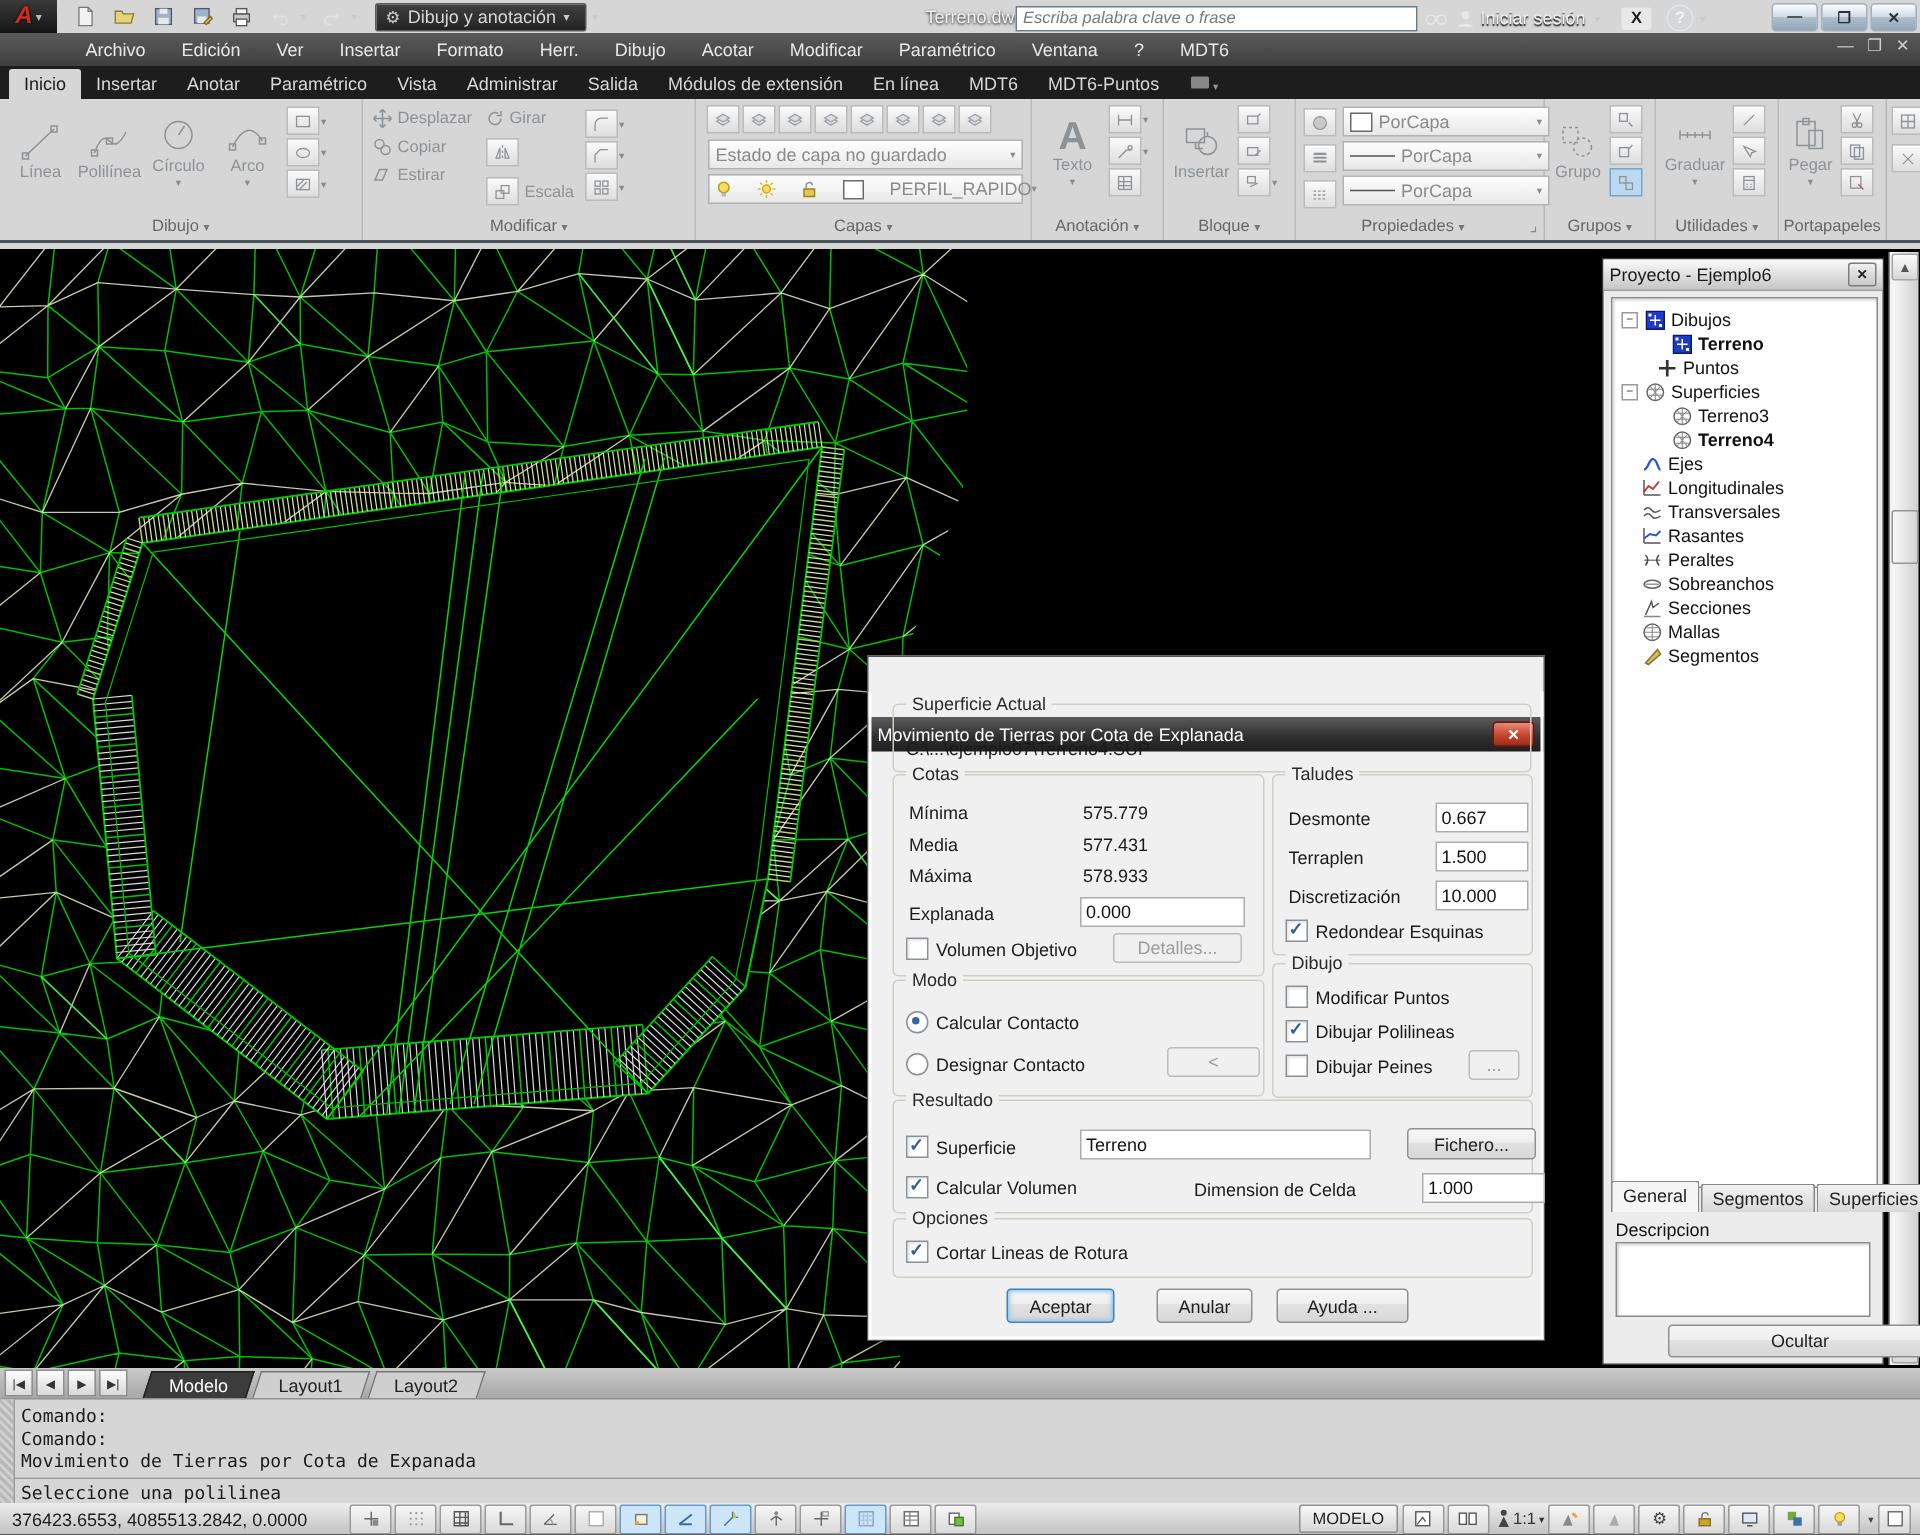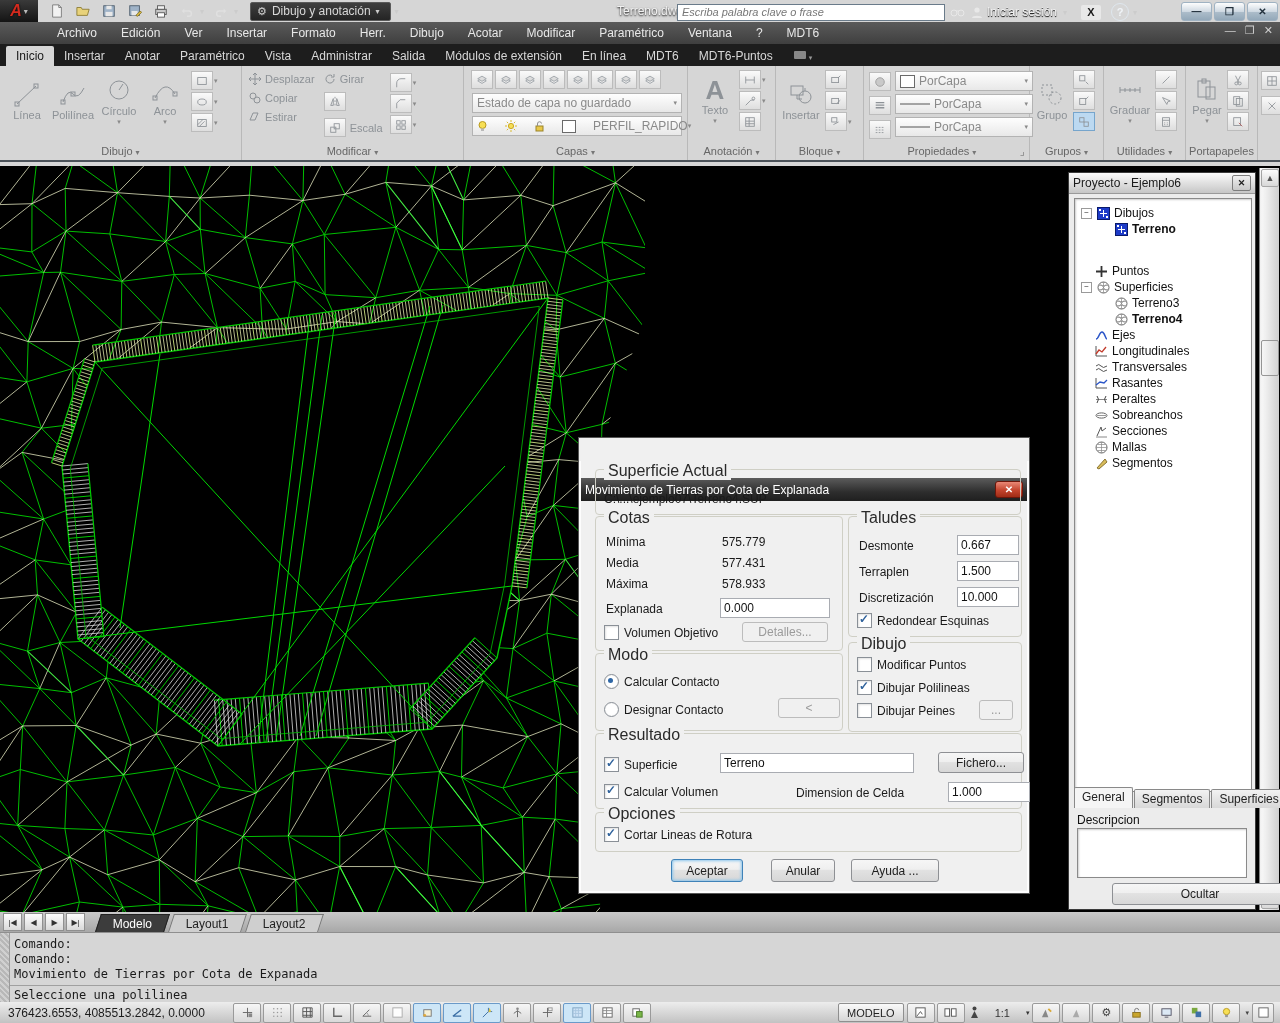--- a/index.html
+++ b/index.html
@@ -81,21 +81,21 @@
   #hide-btn{position:absolute;left:6px;top:710px;width:174px;height:20px;margin-left:37px;}
   
   #dialog{position:absolute;left:578px;top:271px;width:452px;height:457px;background:#f0f0f0;border:1px solid #565656;
     box-shadow:3px 4px 12px rgba(0,0,0,.65);box-sizing:border-box;}
   #dlg-title{height:23px;background:linear-gradient(#5b5b5b,#2e2e2e 60%,#1f1f1f);display:flex;align-items:center;justify-content:space-between;
     color:#fff;font-size:12px;padding:0 6px;margin-top:40px;}
   #dlg-close{width:26px;height:15px;background:linear-gradient(#e98876,#c4442d 55%,#a02c16);border:1px solid #6d160a;border-radius:3px;
     color:#fff;font-size:10px;font-weight:bold;display:flex;align-items:center;justify-content:center;}
   #dlg-body{position:absolute;left:0;top:23px;right:0;bottom:0;border:2px solid #fdfdfd;border-top:none;box-sizing:border-box;}
   .grp{position:absolute;border:1px solid #cfcfc5;border-radius:4px;}
-  .glabel{position:absolute;top:-8px;left:8px;background:#f0f0f0;padding:0 4px;font-size:16px;color:#2a2a2a;}
+  .glabel{position:absolute;top:-8px;left:8px;background:#f0f0f0;padding:0 4px;font-size:12px;color:#2a2a2a;}
   .dlbl{position:absolute;font-size:12px;color:#1a1a1a;}
   .dval{position:absolute;font-size:12px;color:#1a1a1a;}
   .vin{position:absolute;background:#fff;border:1px solid #a9acb2;font-size:12px;padding:0 3px;display:flex;align-items:center;color:#111;}
   .vbtn{position:absolute;display:flex;align-items:center;justify-content:center;font-size:12px;color:#1e1e1e;
     background:linear-gradient(#f6f6f6,#efefef 45%,#e2e2e2 46%,#d7d7d7);border:1px solid #8e9094;border-radius:3px;}
   .vbtn.default{border-color:#3f82b8;box-shadow:inset 0 0 3px 1px #8cc5ec;}
   .vbtn.disabled{color:#9b9b9b;border-color:#bcbcbc;background:#f0f0f0;}
   .cbrow{position:absolute;display:flex;align-items:center;gap:5px;font-size:12px;color:#1a1a1a;}
   .cb{width:13px;height:13px;background:#fff;border:1px solid #8a9097;box-shadow:inset 1px 1px 2px rgba(0,0,0,.12);position:relative;flex:none;}
   .cb.checked::after{content:"✓";position:absolute;left:1px;top:-2px;font-size:12px;font-weight:bold;color:#31639c;}
@@ -117,21 +117,21 @@
   
   #statusbar{position:absolute;left:0;top:1002px;width:1280px;height:21px;background:linear-gradient(#ededed,#c2c2c2);display:flex;align-items:center;}
   #coords{margin-left:8px;font-size:12px;color:#1c1c1c;width:225px;}
   .stbtn{width:26px;height:18px;border:1px solid #9a9a9a;border-radius:2px;background:linear-gradient(#f6f6f6,#d9d9d9);
     display:flex;align-items:center;justify-content:center;margin-right:2px;color:#444;font-size:11px;}
   .stbtn.pressed{background:#cde6f7;border-color:#6a9ac9;}
   .stbtn svg{width:13px;height:13px;}
   #modelo-btn{height:17px;padding:0 8px;font-size:11px;color:#222;border:1px solid #8f8f8f;border-radius:2px;
     background:linear-gradient(#fafafa,#d5d5d5);display:flex;align-items:center;margin:0 3px;}
   #status-right{position:absolute;right:4px;display:flex;align-items:center;}
-  #scale-ind{display:flex;align-items:center;font-size:11px;color:#333;gap:16px;margin:0 3px;justify-content:flex-end;}
+  #scale-ind{display:flex;align-items:center;font-size:11px;color:#333;gap:2px;margin:0 3px;justify-content:flex-end;}
 </style>
 </head>
 <body>
 
 <div id="app">
 
   <div id="titlebar">
     <div id="logo">
       <span class="a">A</span>
       <span class="dd">▾</span>
@@ -775,21 +775,21 @@
             <div class="tico">
               <svg viewBox="0 0 13 13">
                 <rect x="0.5" y="0.5" width="12" height="12" fill="#1d3bc8" stroke="#0a1a6a"></rect>
                 <path d="M3 6.5h7M6.5 3v7" stroke="#fff"></path>
                 <rect x="2" y="2" width="2" height="2" fill="#fff"></rect>
                 <rect x="9" y="9" width="2" height="2" fill="#fff"></rect>
               </svg>
             </div>
             <span>Terreno</span>
           </div>
-          <div class="trow" style="padding-left: 6px; margin-top: 26px;">
+          <div class="trow" style="padding-left: 16px;">
             <div style="width: 9px;"></div>
             <div class="tico">
               <svg viewBox="0 0 13 13">
                 <path d="M6.5 1v11M1 6.5h11" stroke="#333" stroke-width="1.8"></path>
               </svg>
             </div>
             <span>Puntos</span>
           </div>
           <div class="trow" style="padding-left: 6px;">
             <div class="texp">−</div>

